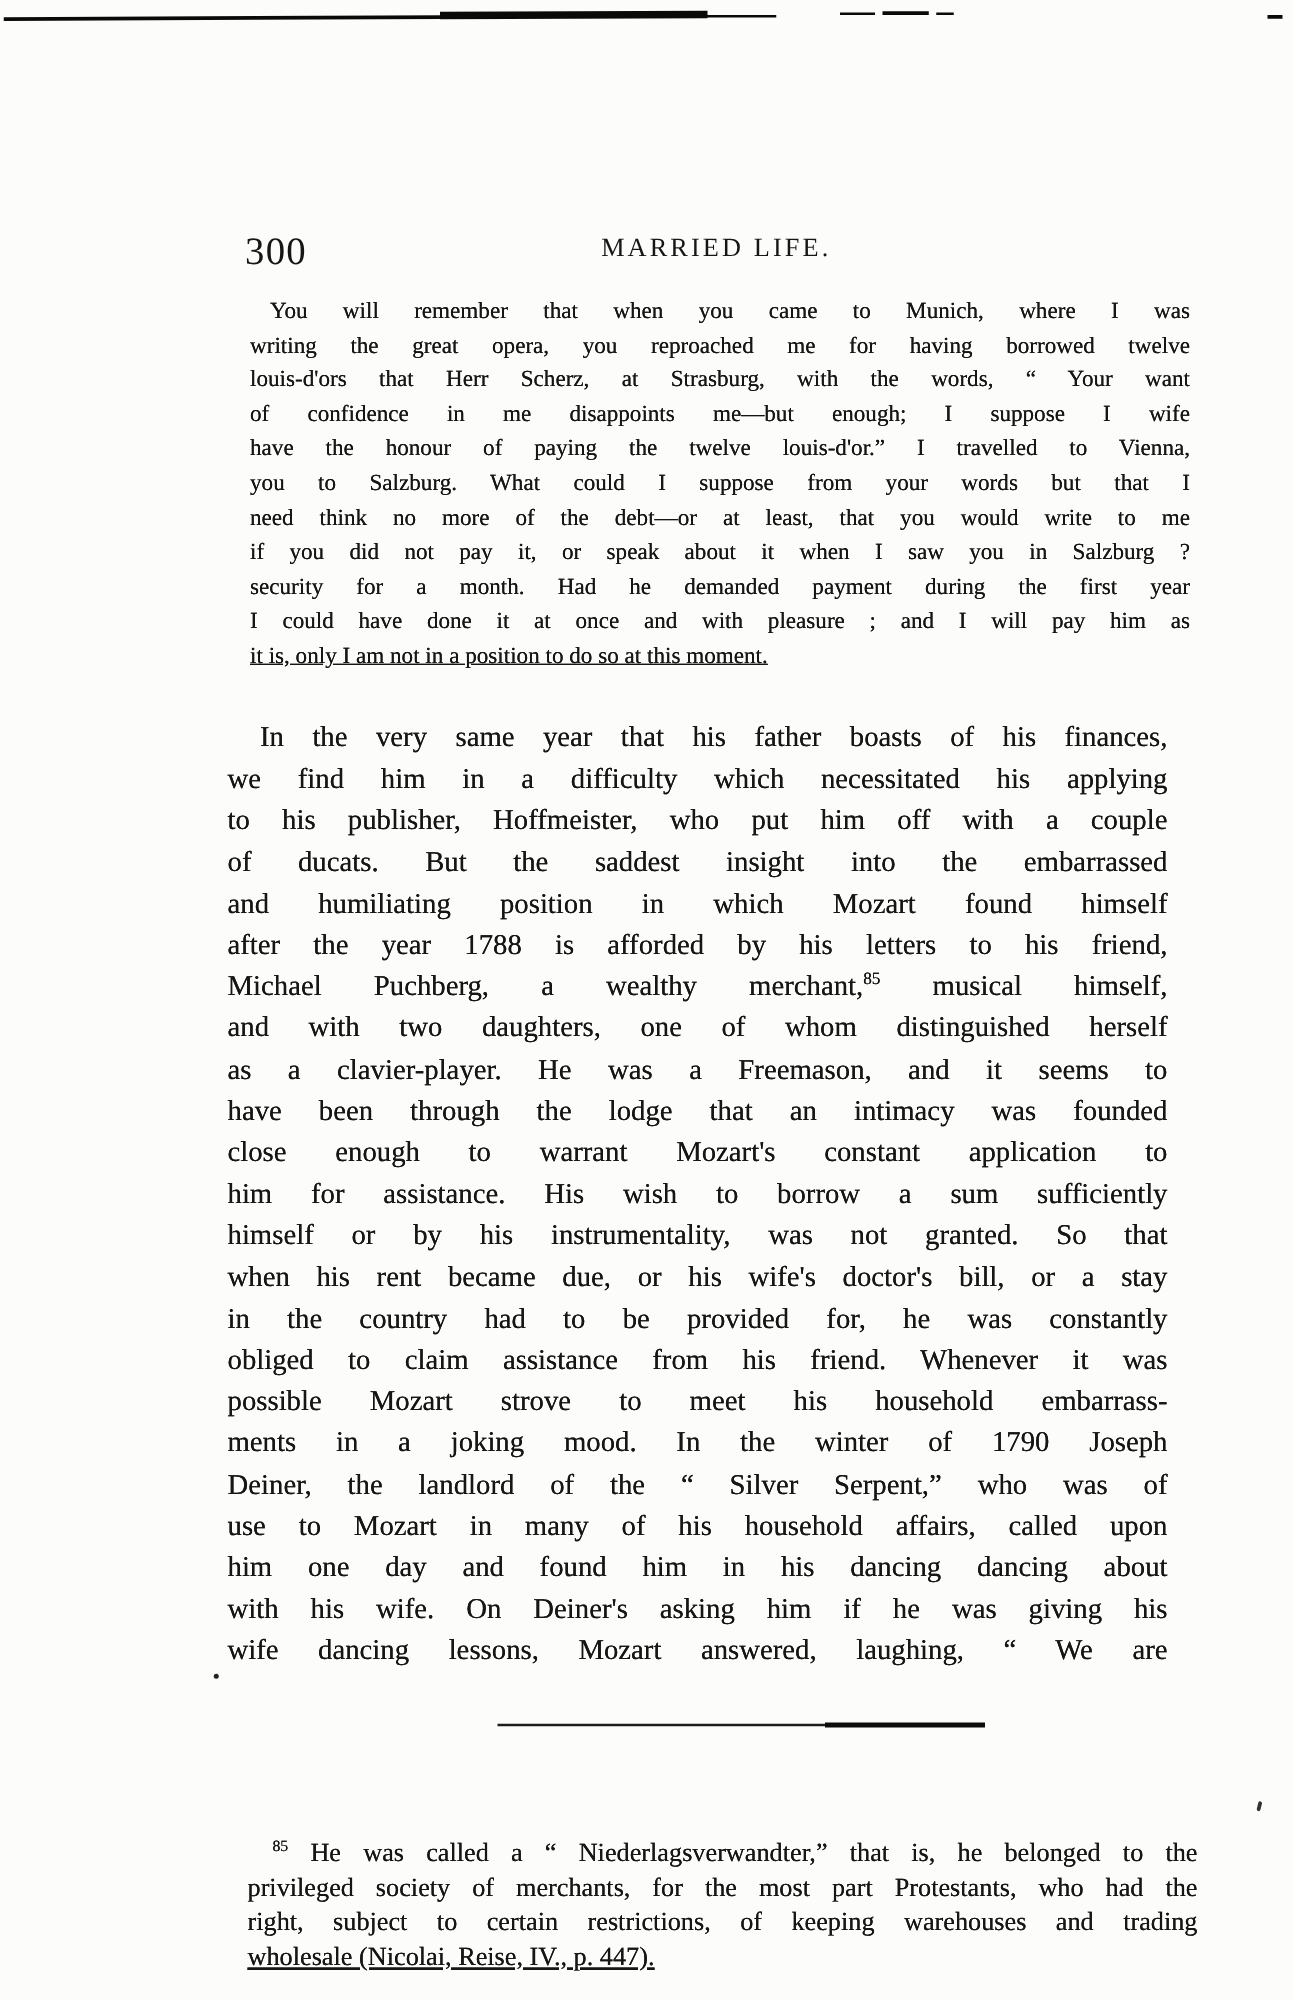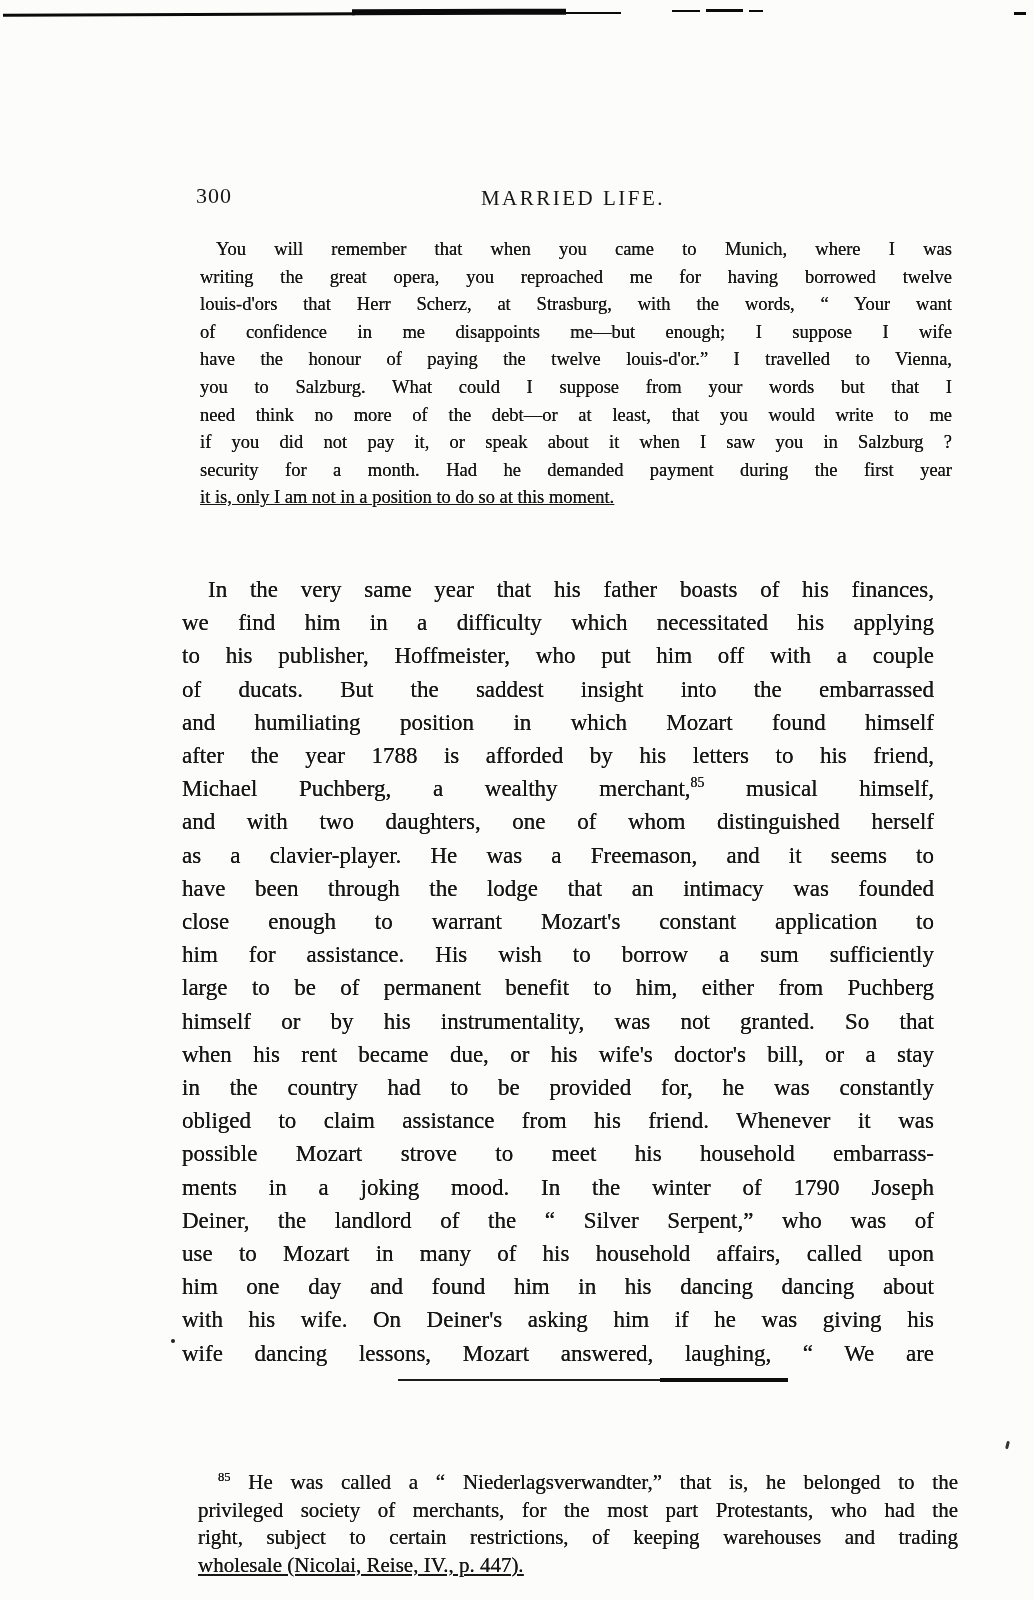--- a/index.html
+++ b/index.html
@@ -21,21 +21,21 @@
   .streak-3{left:563px;top:12px;width:58px;height:2px;}
   .dash-1{left:672px;top:10px;width:28px;height:2px;}
   .dash-2{left:706px;top:9px;width:37px;height:3px;}
   .dash-3{left:749px;top:10px;width:14px;height:2px;}
   .tick-right{left:1014px;top:12px;width:12px;height:3px;}
   .stray-dot{left:171px;top:1339px;width:4px;height:4px;border-radius:50%;background:#222;}
   .stray-tick{left:1006px;top:1441px;width:3px;height:8px;border-radius:2px;background:#333;transform:rotate(14deg);}
 
   
   .header{position:absolute;left:196px;top:183px;width:754px;height:30px;}
-  .pagenum{position:absolute;left:0;top:0;font-size:22px;letter-spacing:1px;}
+  .pagenum{position:absolute;left:0;top:0;font-size:31px;letter-spacing:1px;}
   .running-title{text-align:center;font-size:21px;letter-spacing:2.5px;padding-top:3px;}
 
   
   .textblock .line{
     text-align:justify;
     text-align-last:justify;
     text-shadow:0 0 .4px currentColor;
     white-space:normal;
   }
   .textblock .line.end{text-align-last:left;text-decoration:underline;}
@@ -80,37 +80,37 @@
   <div class="quote textblock">
       <div class="line">You will remember that when you came to Munich, where I was</div>
       <div class="line">writing the great opera, you reproached me for having borrowed twelve</div>
       <div class="line">louis-d'ors that Herr Scherz, at Strasburg, with the words, “ Your want</div>
       <div class="line">of confidence in me disappoints me—but enough; I suppose I wife</div>
       <div class="line">have the honour of paying the twelve louis-d'or.”  I travelled to Vienna,</div>
       <div class="line">you to Salzburg.  What could I suppose from your words but that I</div>
       <div class="line">need think no more of the debt—or at least, that you would write to me</div>
       <div class="line">if you did not pay it, or speak about it when I saw you in Salzburg ?</div>
       <div class="line">security for a month.  Had he demanded payment during the first year</div>
+      <div class="line">I could have done it at once and with pleasure ; and I will pay him as</div>
       <div class="line end">it is, only I am not in a position to do so at this moment.</div>
     </div>
 
   <div class="bodytext textblock">
       <div class="line">In the very same year that his father boasts of his finances,</div>
       <div class="line">we find him in a difficulty which necessitated his applying</div>
       <div class="line">to his publisher, Hoffmeister, who put him off with a couple</div>
       <div class="line">of ducats.  But the saddest insight into the embarrassed</div>
       <div class="line">and humiliating position in which Mozart found himself</div>
       <div class="line">after the year 1788 is afforded by his letters to his friend,</div>
       <div class="line">Michael Puchberg, a wealthy merchant,<sup>85</sup> musical himself,</div>
       <div class="line">and with two daughters, one of whom distinguished herself</div>
       <div class="line">as a clavier-player.  He was a Freemason, and it seems to</div>
       <div class="line">have been through the lodge that an intimacy was founded</div>
       <div class="line">close enough to warrant Mozart's constant application to</div>
       <div class="line">him for assistance.  His wish to borrow a sum sufficiently</div>
-      <div class="line">large to be of permanent benefit to him, either from Puchberg</div>
       <div class="line">himself or by his instrumentality, was not granted.  So that</div>
       <div class="line">when his rent became due, or his wife's doctor's bill, or a stay</div>
       <div class="line">in the country had to be provided for, he was constantly</div>
       <div class="line">obliged to claim assistance from his friend.  Whenever it was</div>
       <div class="line">possible Mozart strove to meet his household embarrass-</div>
       <div class="line">ments in a joking mood.  In the winter of 1790 Joseph</div>
       <div class="line">Deiner, the landlord of the “ Silver Serpent,” who was of</div>
       <div class="line">use to Mozart in many of his household affairs, called upon</div>
       <div class="line">him one day and found him in his dancing dancing about</div>
       <div class="line">with his wife.  On Deiner's asking him if he was giving his</div>

